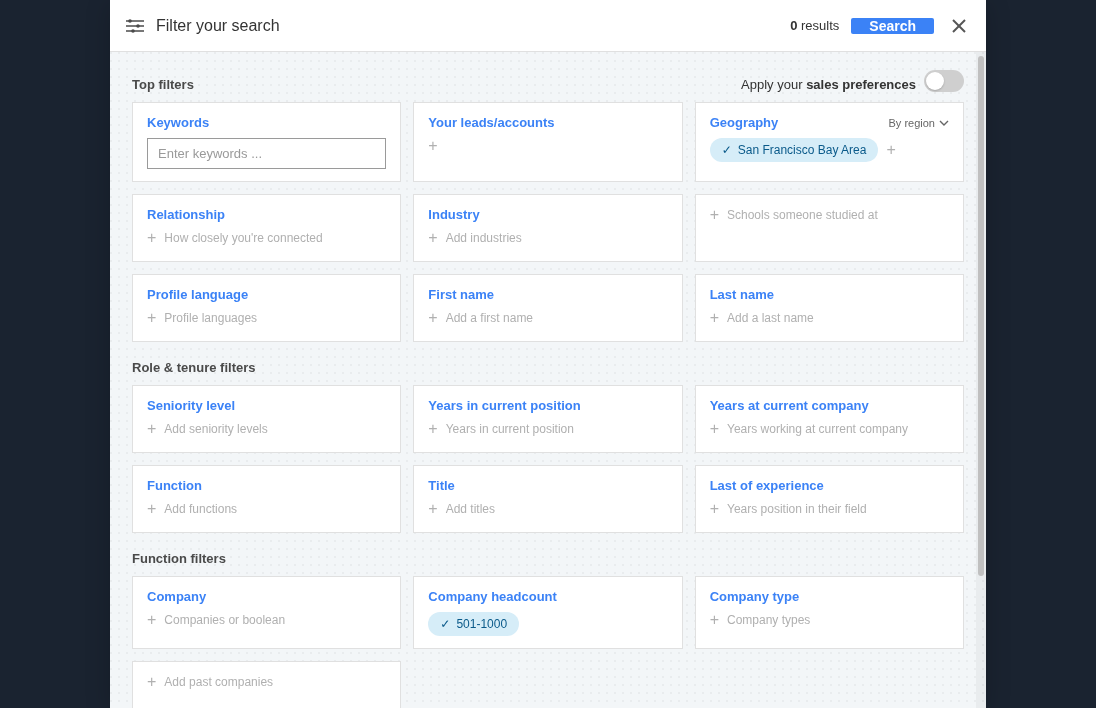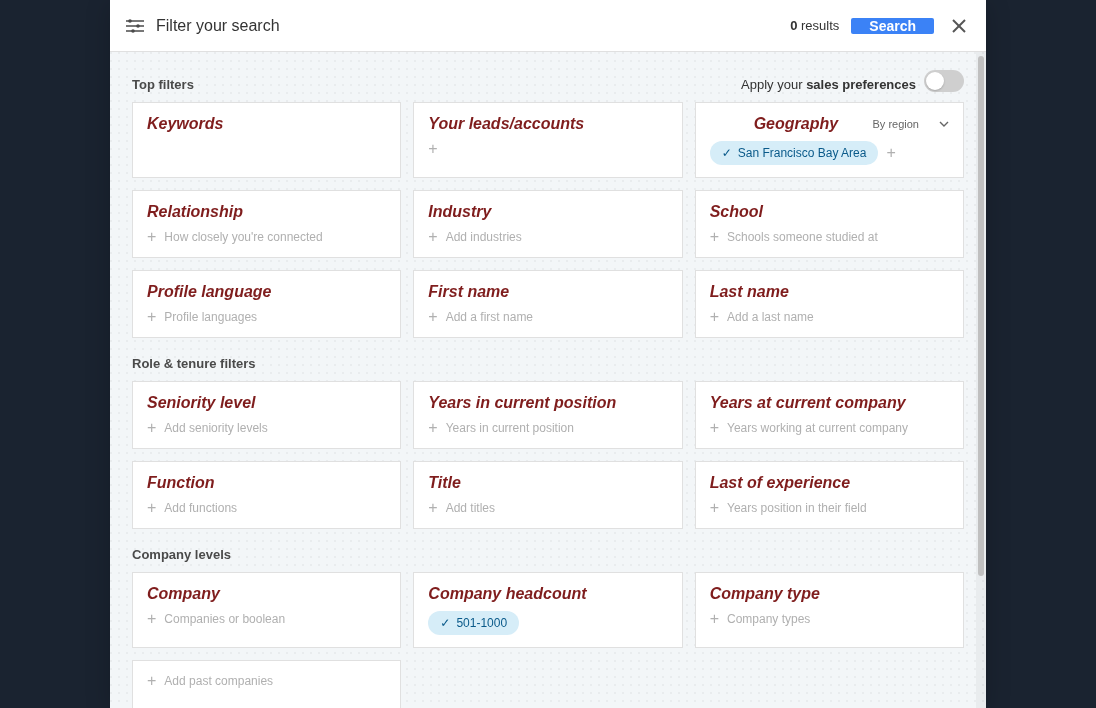--- a/index.html
+++ b/index.html
@@ -81,24 +81,24 @@
   display: grid;
   grid-template-columns: repeat(3, 1fr);
   gap: 12px;
 }
 .card {
   background: #fff;
   border: 1px solid #e0e0e0;
   padding: 12px 14px;
   min-height: 68px;
 }
-.card-title { font-size: 16px; color: #7f1d1d; font-weight: 600; margin-bottom: 8px; font-style: italic; }
+.card-title { font-size: 13px; color: #3b82f6; font-weight: 600; margin-bottom: 8px; }
 .card-title-row { display: flex; align-items: center; }
-.card-title-row .card-title { flex: 1; margin-bottom: 0; margin-left: 44px; }
-.region-select { font-size: 11px; color: #666; display: flex; align-items: center; gap: 20px; cursor: pointer; }
+.card-title-row .card-title { flex: 1; margin-bottom: 0; }
+.region-select { font-size: 11px; color: #666; display: flex; align-items: center; gap: 4px; cursor: pointer; }
 .placeholder-row { display: flex; align-items: center; gap: 8px; color: #b0b0b0; font-size: 12px; }
 .plus { color: #b0b0b0; font-size: 16px; line-height: 1; }
 .input-text {
   width: 100%;
   border: 1px solid #9a9a9a;
   padding: 7px 10px;
   font-size: 13px;
   color: #333;
 }
 .input-text::placeholder { color: #9a9a9a; }
@@ -155,20 +155,21 @@
       <span class="pref-label">
         <span>Apply your </span><span class="bold">sales preferences</span>
       </span>
       <div class="toggle"></div>
     </div>
 
     <div class="grid">
 
       <div class="card">
         <div class="card-title">Keywords</div>
+        <input class="input-text" type="text" placeholder="Enter keywords ..." style="">
       </div>
 
       <div class="card">
         <div class="card-title">Your leads/accounts</div>
         <div class="placeholder-row">
             <span class="plus add-plus">+</span>
           </div>
       </div>
 
       <div class="card">
@@ -200,21 +201,20 @@
 
       <div class="card">
         <div class="card-title">Industry</div>
         <div class="placeholder-row">
             <span class="plus">+</span>
             <span>Add industries</span>
           </div>
       </div>
 
       <div class="card">
-        <div class="card-title">School</div>
         <div class="placeholder-row">
             <span class="plus">+</span>
             <span>Schools someone studied at</span>
           </div>
       </div>
 
       <div class="card">
         <div class="card-title">Profile language</div>
         <div class="placeholder-row">
             <span class="plus">+</span>
@@ -281,21 +281,21 @@
       <div class="card">
         <div class="card-title">Last of experience</div>
         <div class="placeholder-row">
             <span class="plus">+</span>
             <span>Years position in their field</span>
           </div>
       </div>
     </div>
 
     <div class="section-row">
-      <span class="section-title">Company levels</span>
+      <span class="section-title">Function filters</span>
     </div>
     <div class="grid">
       <div class="card">
         <div class="card-title">Company</div>
         <div class="placeholder-row">
             <span class="plus">+</span>
             <span>Companies or boolean</span>
           </div>
       </div>
       <div class="card">

